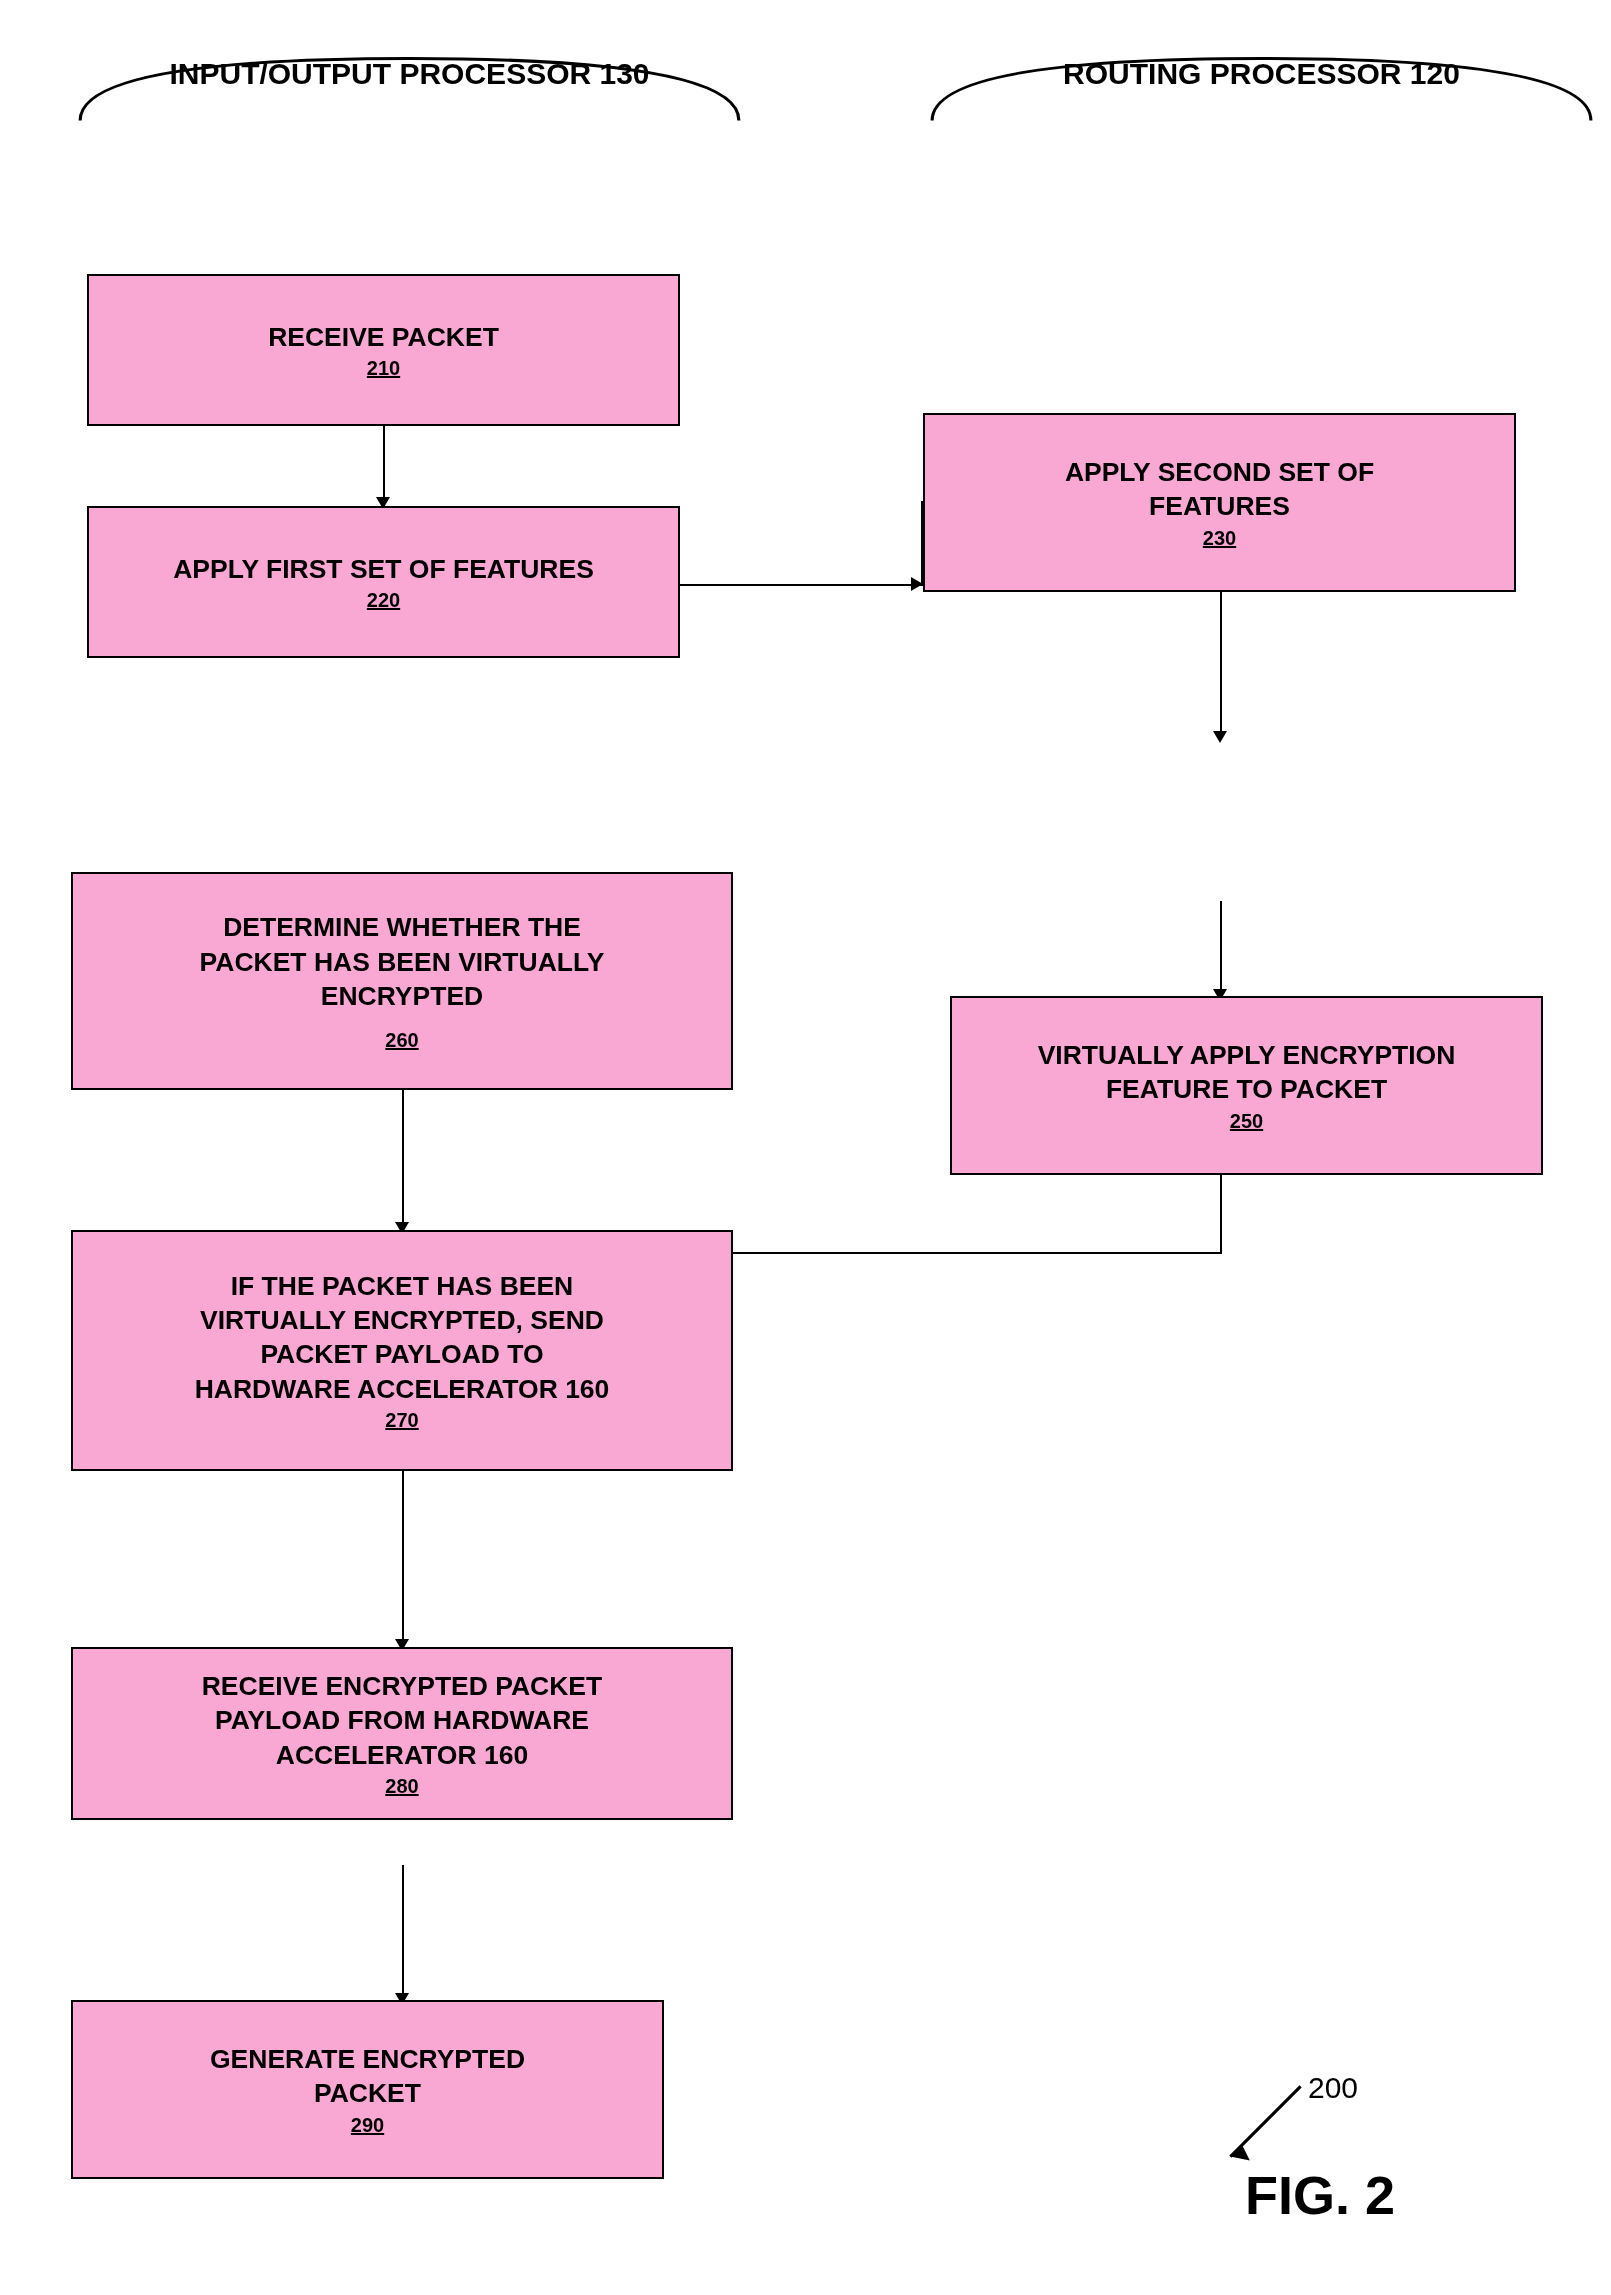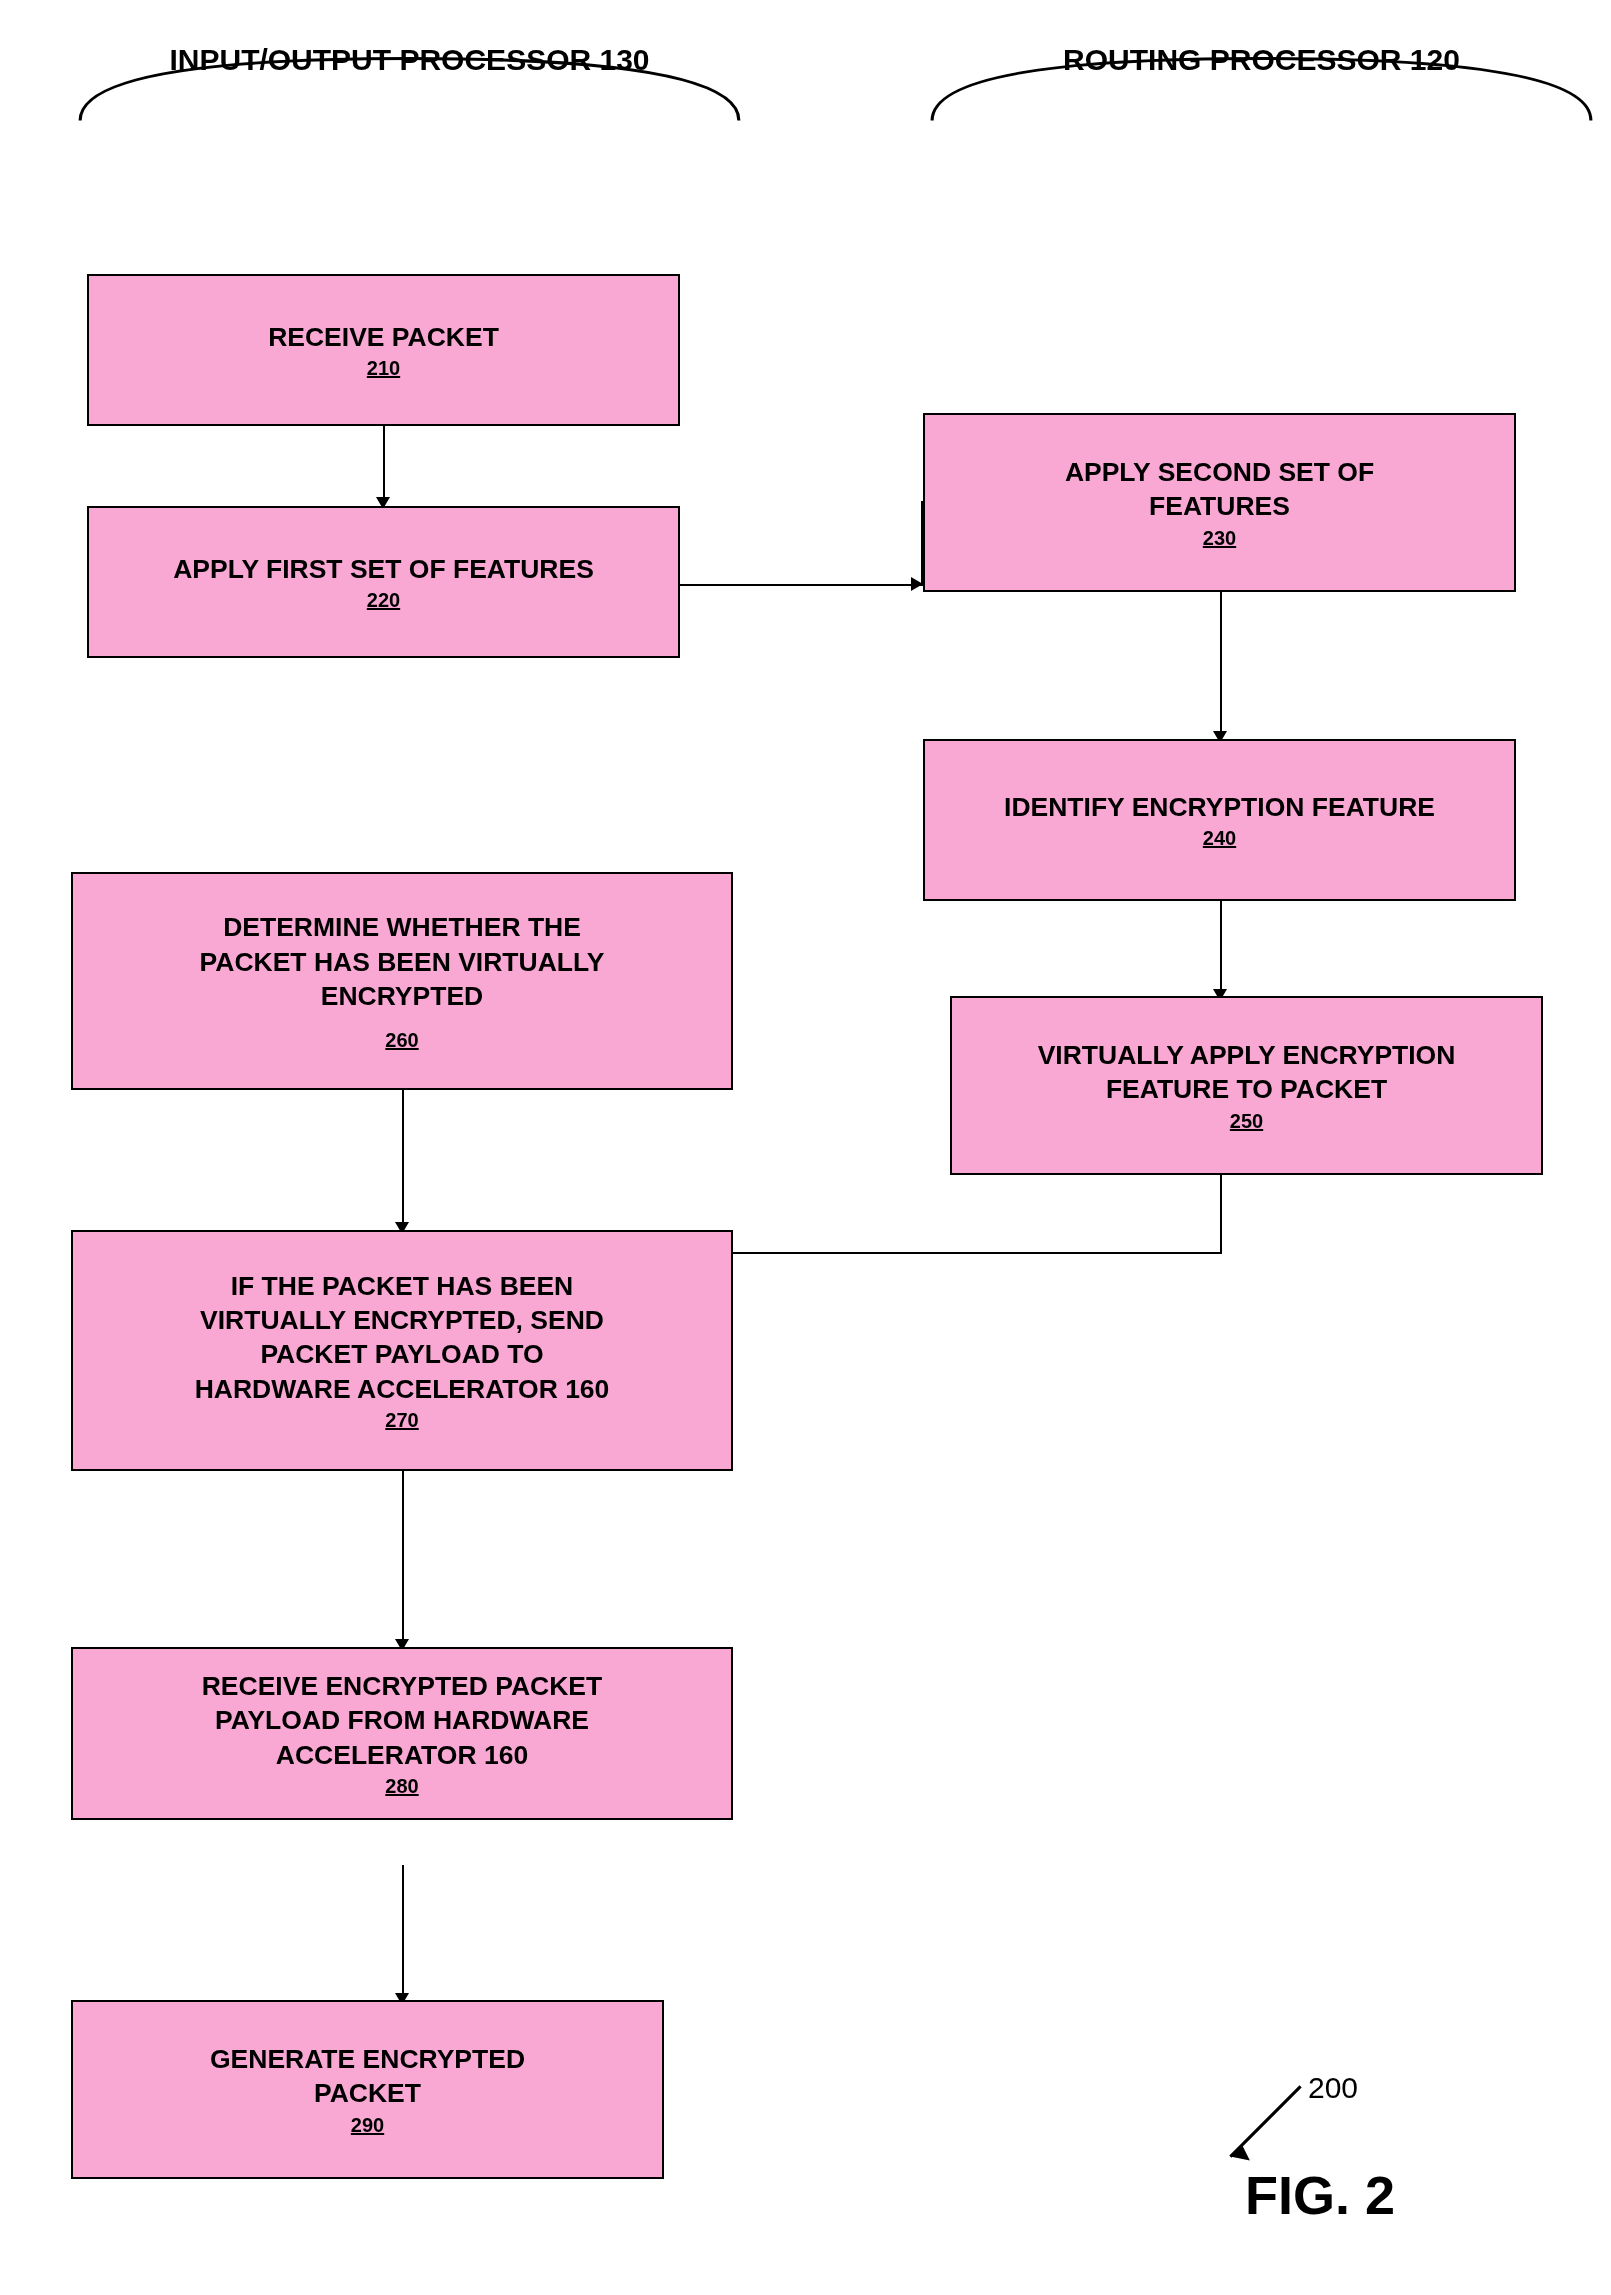--- a/index.html
+++ b/index.html
@@ -19,20 +19,21 @@
       height: 2295px;
     }
 
     
     .section-header {
       position: absolute;
       font-size: 30px;
       font-weight: bold;
       font-family: Arial, sans-serif;
       text-align: center;
+      margin-top: 14px;
     }
 
     
     .flow-box {
       position: absolute;
       border: 2.3px solid #000;
       background: #f9a8d4;
       display: flex;
       flex-direction: column;
       align-items: center;
@@ -142,24 +143,20 @@
   <div class="arrowhead-right" style="left:911px; top:577px;"></div>
 
   <div class="flow-box" style="left:923px; top:413px; width:593px; height:179px;">
     <div class="box-label">APPLY SECOND SET OF<br>FEATURES</div>
     <div class="box-number">230</div>
   </div>
 
   <div class="arrow-line arrow-v" style="left:1220px; top:592px; height:145px;"></div>
   <div class="arrowhead-down" style="left:1213px; top:731px;"></div>
 
-  <div class="flow-box" style="left:923px; top:739px; width:593px; height:162px;">
-    <div class="box-label">IDENTIFY ENCRYPTION FEATURE</div>
-    <div class="box-number">240</div>
-  </div>
 
   <div class="arrow-line arrow-v" style="left:1220px; top:901px; height:93px;"></div>
   <div class="arrowhead-down" style="left:1213px; top:989px;"></div>
 
   <div class="flow-box" style="left:923px; top:996px; width:593px; height:179px;margin-left:27px;">
     <div class="box-label">VIRTUALLY APPLY ENCRYPTION<br>FEATURE TO PACKET</div>
     <div class="box-number">250</div>
   </div>
 
   <div class="arrow-line arrow-v" style="left:1220px; top:1175px; height:78px;"></div>

